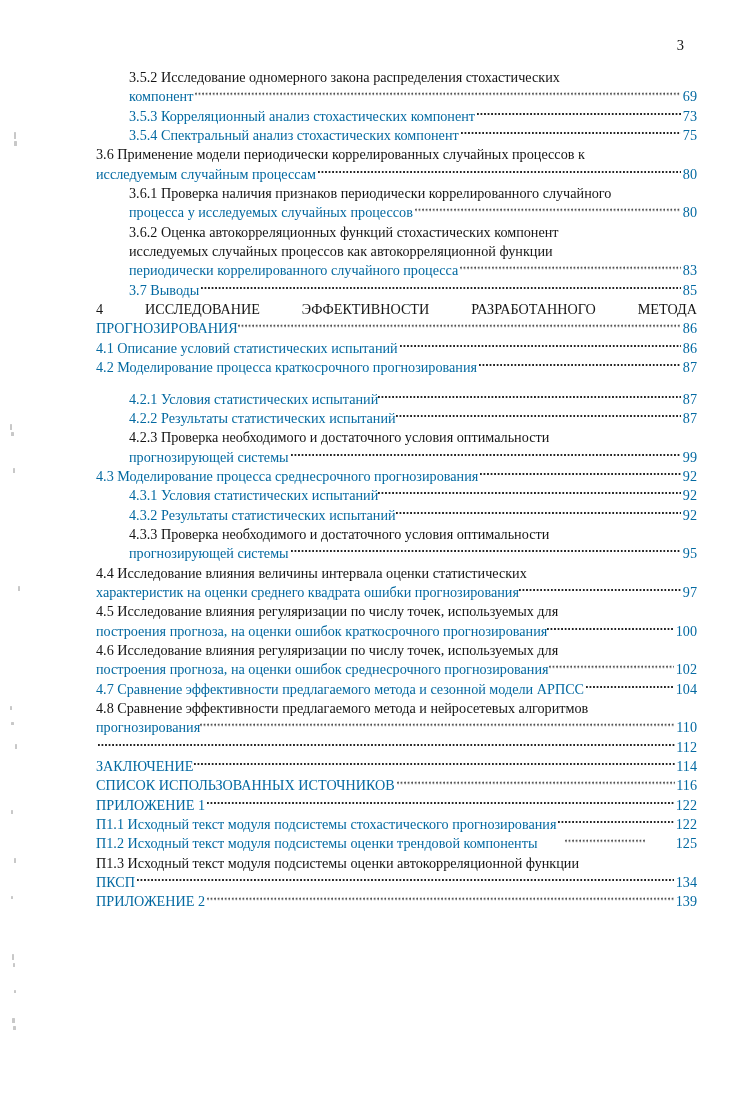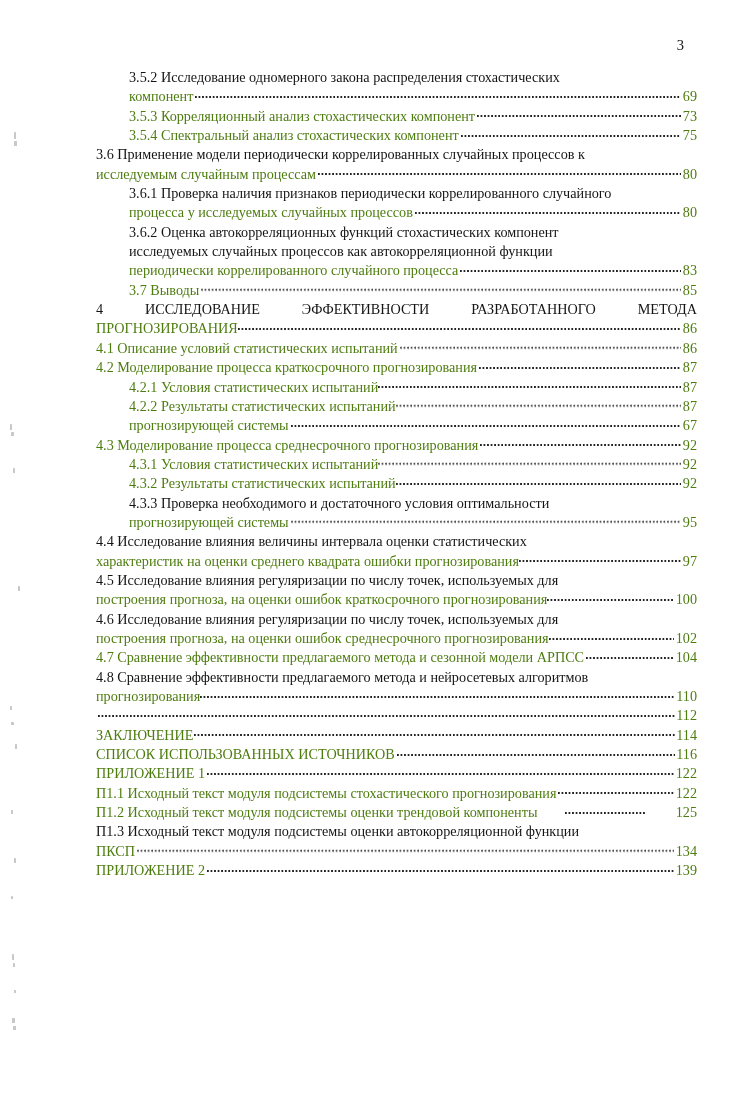--- a/index.html
+++ b/index.html
@@ -38,24 +38,24 @@
   
   .toc {
     position: absolute;
     top: 68px;
     left: 96px;
     width: 601px;
   }
 
   .entry {
     display: flex;
-    align-items: center;
+    align-items: flex-start;
     font-size: 14.2px;
     line-height: 19.35px;
-    color: #4d7c0f;
+    color: #0369a1;
     white-space: nowrap;
   }
 
   
   .entry .txt {
     white-space: nowrap;
   }
 
   .entry .leader {
     flex: 1 1 auto;
@@ -170,34 +170,35 @@
       <div class="entry" style="padding-left: 0px;">
         <span class="txt">4.1 Описание условий статистических испытаний</span>
         <span class="leader"></span>
         <span class="pg">86</span>
       </div>
       <div class="entry" style="padding-left: 0px;">
         <span class="txt">4.2 Моделирование процесса краткосрочного прогнозирования</span>
         <span class="leader"></span>
         <span class="pg">87</span>
       </div>
-      <div class="entry" style="padding-left: 33px;">
+      <div class="entry" style="padding-left: 33px; margin-top: 12px;">
         <span class="txt">4.2.1 Условия статистических испытаний</span>
         <span class="leader tight"></span>
         <span class="pg">87</span>
       </div>
       <div class="entry" style="padding-left: 33px;">
         <span class="txt">4.2.2 Результаты статистических испытаний</span>
         <span class="leader tight"></span>
         <span class="pg">87</span>
       </div>
+      <div class="cont" style="padding-left: 33px;">4.2.3 Проверка необходимого и достаточного условия оптимальности</div>
       <div class="entry" style="padding-left: 33px;">
         <span class="txt">прогнозирующей системы</span>
         <span class="leader"></span>
-        <span class="pg">67</span>
+        <span class="pg">99</span>
       </div>
       <div class="entry" style="padding-left: 0px;">
         <span class="txt">4.3 Моделирование процесса среднесрочного прогнозирования</span>
         <span class="leader"></span>
         <span class="pg">92</span>
       </div>
       <div class="entry" style="padding-left: 33px;">
         <span class="txt">4.3.1 Условия статистических испытаний</span>
         <span class="leader tight"></span>
         <span class="pg">92</span>

